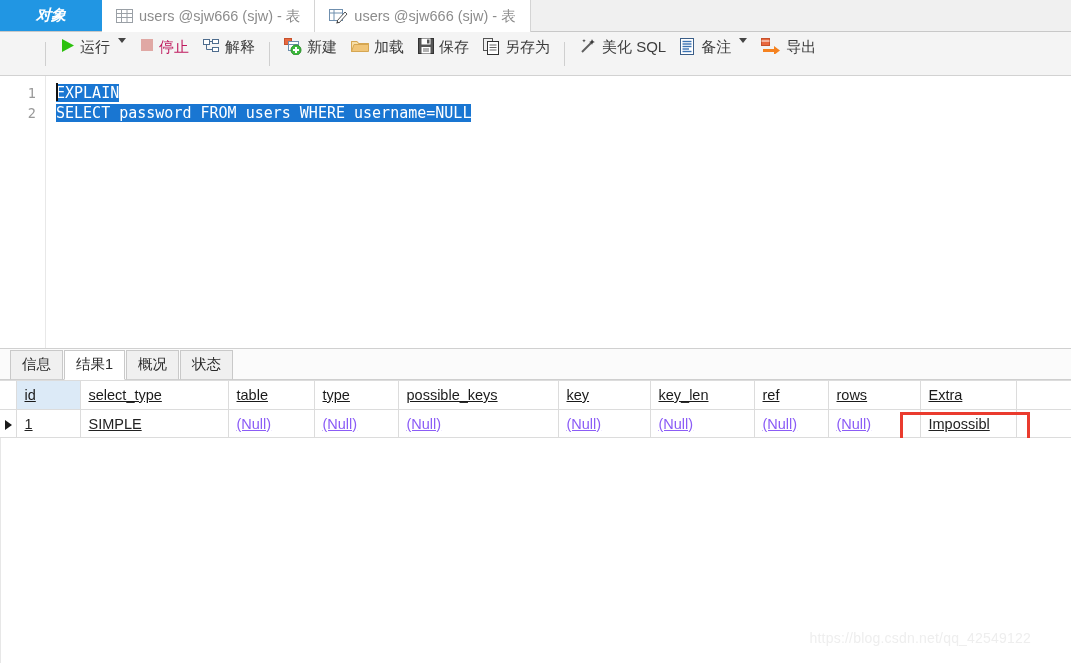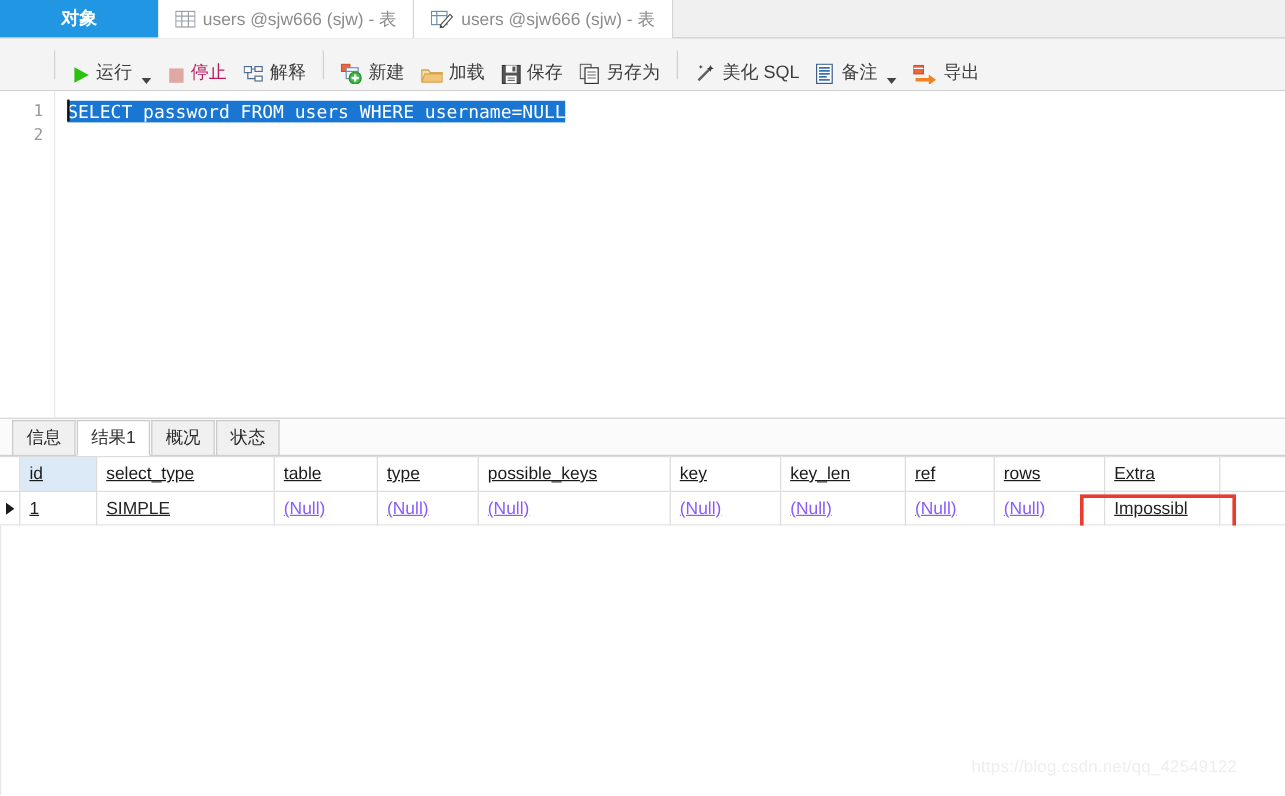--- a/index.html
+++ b/index.html
@@ -47,23 +47,24 @@
     white-space: nowrap;
     cursor: default;
     position: relative;
   }
   .tab.obj {
     background: #2196e3;
     color: #ffffff;
     font-weight: bold;
     justify-content: center;
     min-width: 96px;
-    padding: 0 18px;
+    padding: 0 3px;
     border-right: none;
     font-size: 15px;
+    font-style: italic;
   }
   .tab.active-tab {
     background: #ffffff;
     color: #1a1a1a;
     font-weight: bold;
     border-top: 1px solid #cfcfcf;
     border-left: 1px solid #cfcfcf;
     border-right: 1px solid #cfcfcf;
     margin-top: 0px;
     z-index: 3;
@@ -87,21 +88,21 @@
     background: #f4f4f4;
     border-bottom: 1px solid #d2d2d2;
     display: flex;
     align-items: center;
     padding: 0 8px;
     gap: 0px;
     flex: 0 0 auto;
   }
   .tbtn {
     display: flex;
-    align-items: flex-end;
+    align-items: flex-start;
     gap: 5px;
     height: 32px;
     padding: 0 7px;
     font-size: 15px;
     color: #3d3d3d;
     white-space: nowrap;
     cursor: default;
     border-radius: 2px;
   }
   .tbtn.dim { color: #be185d; }
@@ -480,20 +481,21 @@
   </div>
 
 
   <div class="editor">
     <div class="gutter">
       <div>1</div>
       <div>2</div>
     </div>
     <div class="codearea">
       <div class="caret-bar"></div>
+      <div class="codeline"><span class="sel">EXPLAIN</span></div>
       <div class="codeline"><span class="sel">SELECT password FROM users WHERE username=NULL</span></div>
     </div>
   </div>
 
   <div class="restabs">
     <div class="subtab">
       <span>信息</span>
     </div>
     <div class="subtab active">
       <span>结果1</span>

